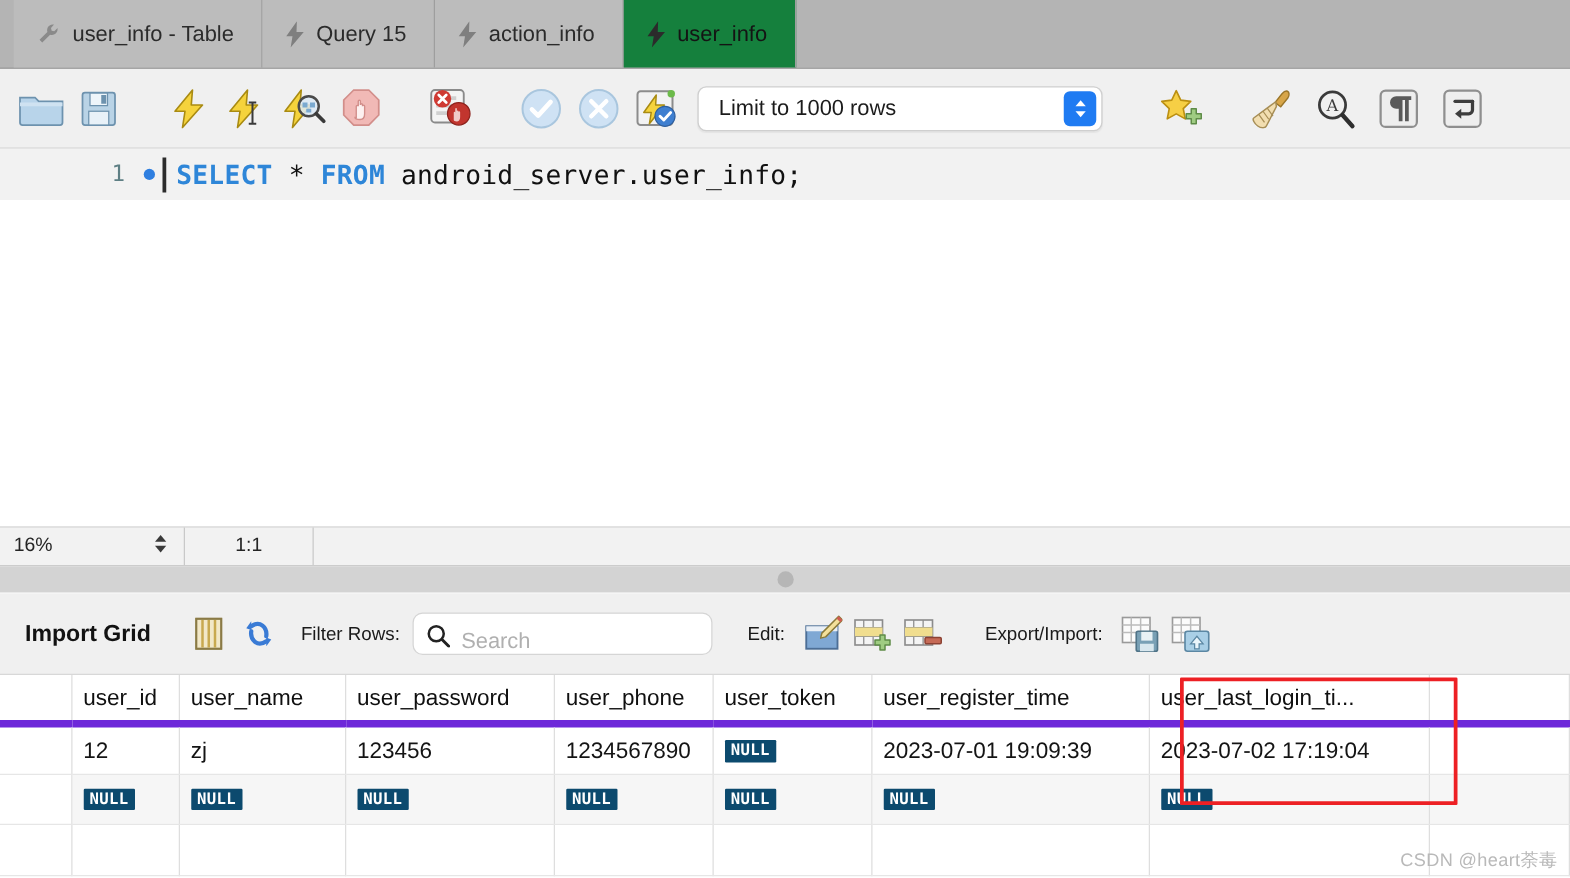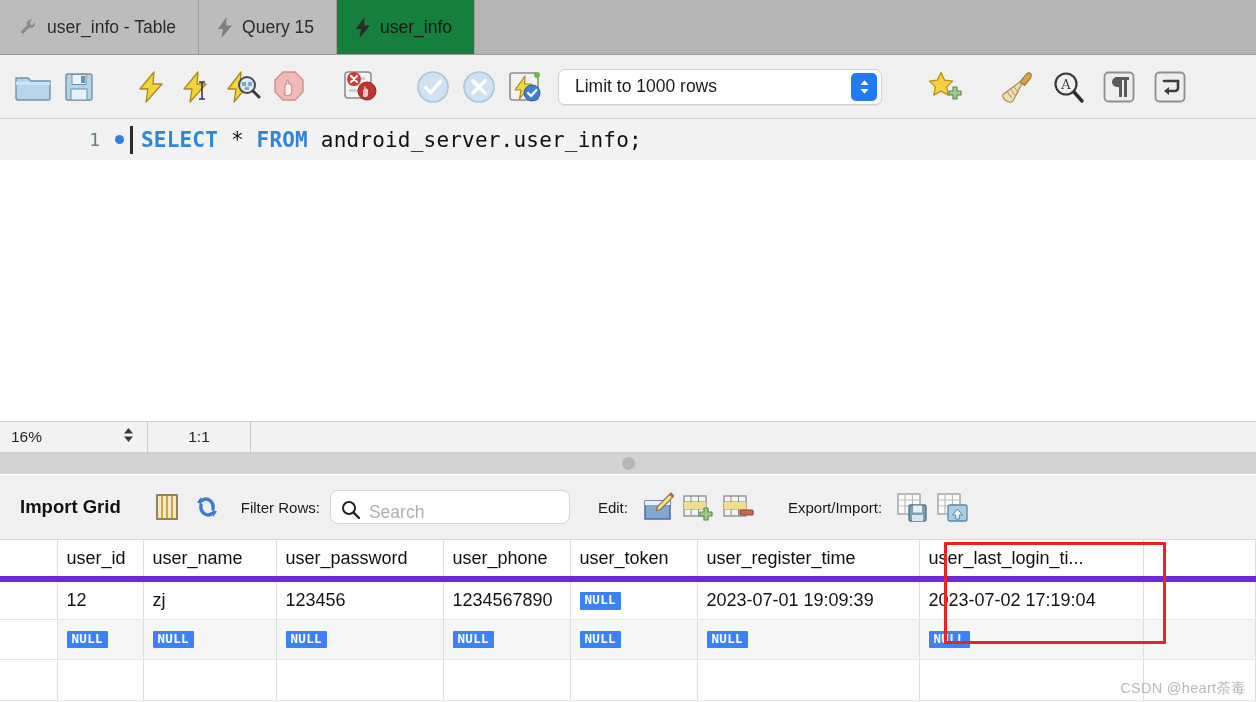--- a/index.html
+++ b/index.html
@@ -12,20 +12,21 @@
   }
 
   
   .tabbar {
     position: relative;
     height: 55px;
     background: #b4b4b4;
     display: flex;
     align-items: flex-end;
     border-bottom: 1px solid #9a9a9a;
+    padding-left: 11px;
   }
   .tab {
     height: 54px;
     display: flex;
     align-items: center;
     gap: 9px;
     padding: 0 22px 0 18px;
     font-size: 17.5px;
     color: #2b2b2b;
     border-right: 1px solid #9e9e9e;
@@ -241,21 +242,21 @@
   table.grid th.rowhdr, table.grid td.rowhdr {
     width: 57px;
     background: #ffffff;
     border-right: 1px solid #dedede;
   }
   tr.alt td { background: #f6f6f6; }
   tr.alt td.rowhdr { background: #ffffff; border-right: 1px solid #dedede; }
   tr.blank td { background: #ffffff; height: 41px; }
   .nullbadge {
     display: inline-block;
-    background: #3b82f6;
+    background: #0c4a6e;
     color: #ffffff;
     font-family: "DejaVu Sans Mono", monospace;
     font-size: 12.5px;
     font-weight: bold;
     letter-spacing: .3px;
     padding: 1px 5px 2px 5px;
     line-height: 1.15;
     border-radius: 1px;
     vertical-align: middle;
   }
@@ -291,20 +292,28 @@
 
   <div class="tab">
     <span class="ticon">
       <svg width="16" height="21" viewBox="0 0 16 21">
         <path d="M9.5 0 1 12h5l-1.5 9L15 8.5H9.2z" fill="#7f7f7f"></path>
       </svg>
     </span>
     <span>Query 15</span>
   </div>
 
+  <div class="tab">
+    <span class="ticon">
+      <svg width="16" height="21" viewBox="0 0 16 21">
+        <path d="M9.5 0 1 12h5l-1.5 9L15 8.5H9.2z" fill="#7f7f7f"></path>
+      </svg>
+    </span>
+    <span>action_info</span>
+  </div>
 
   <div class="tab active">
     <span class="ticon">
       <svg width="16" height="21" viewBox="0 0 16 21">
         <path d="M9.5 0 1 12h5l-1.5 9L15 8.5H9.2z" fill="#2b2b2b"></path>
       </svg>
     </span>
     <span>user_info</span>
   </div>
 

